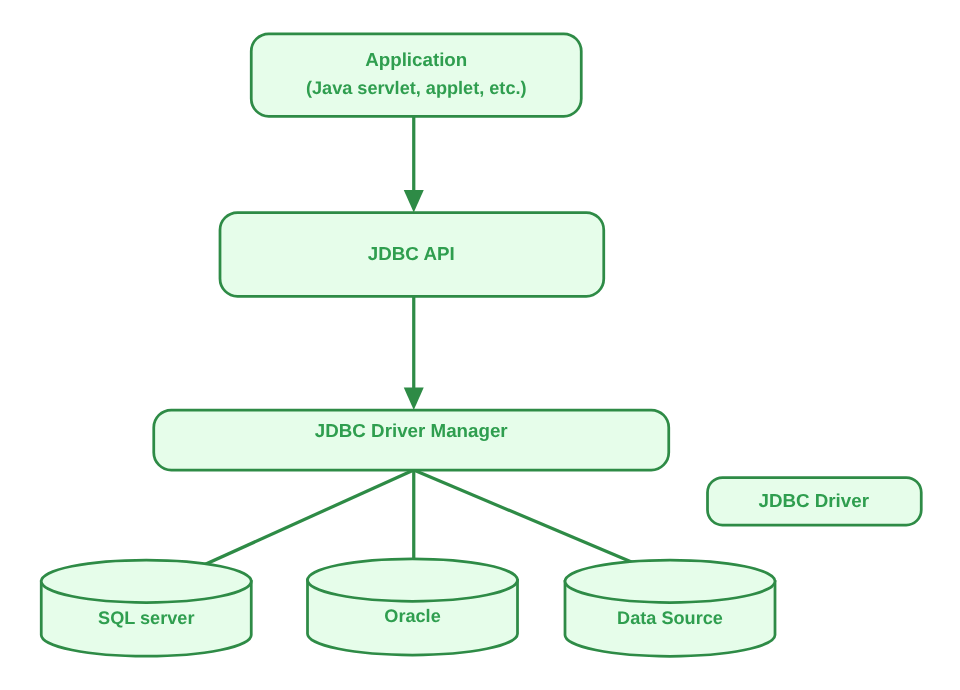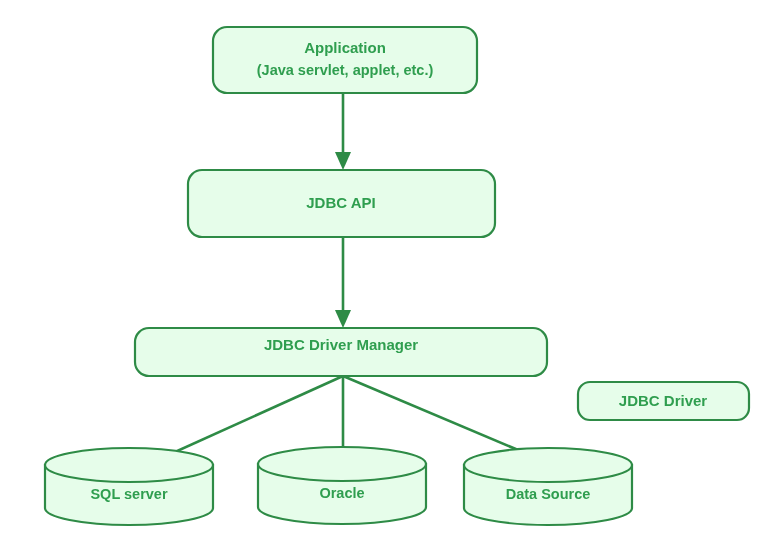--- a/index.html
+++ b/index.html
@@ -9,21 +9,21 @@
   }
   body {
     width: 768px;
     height: 552px;
     position: relative;
     overflow: hidden;
     font-family: "Liberation Sans", sans-serif;
   }
   #diagram-root {
     position: absolute;
-    left: 12px;
+    left: 0;
     top: 0;
     width: 694px;
     height: 552px;
   }
   svg#diagram-svg {
     display: block;
     width: 768px;
     height: 552px;
   }
   .node-box {

